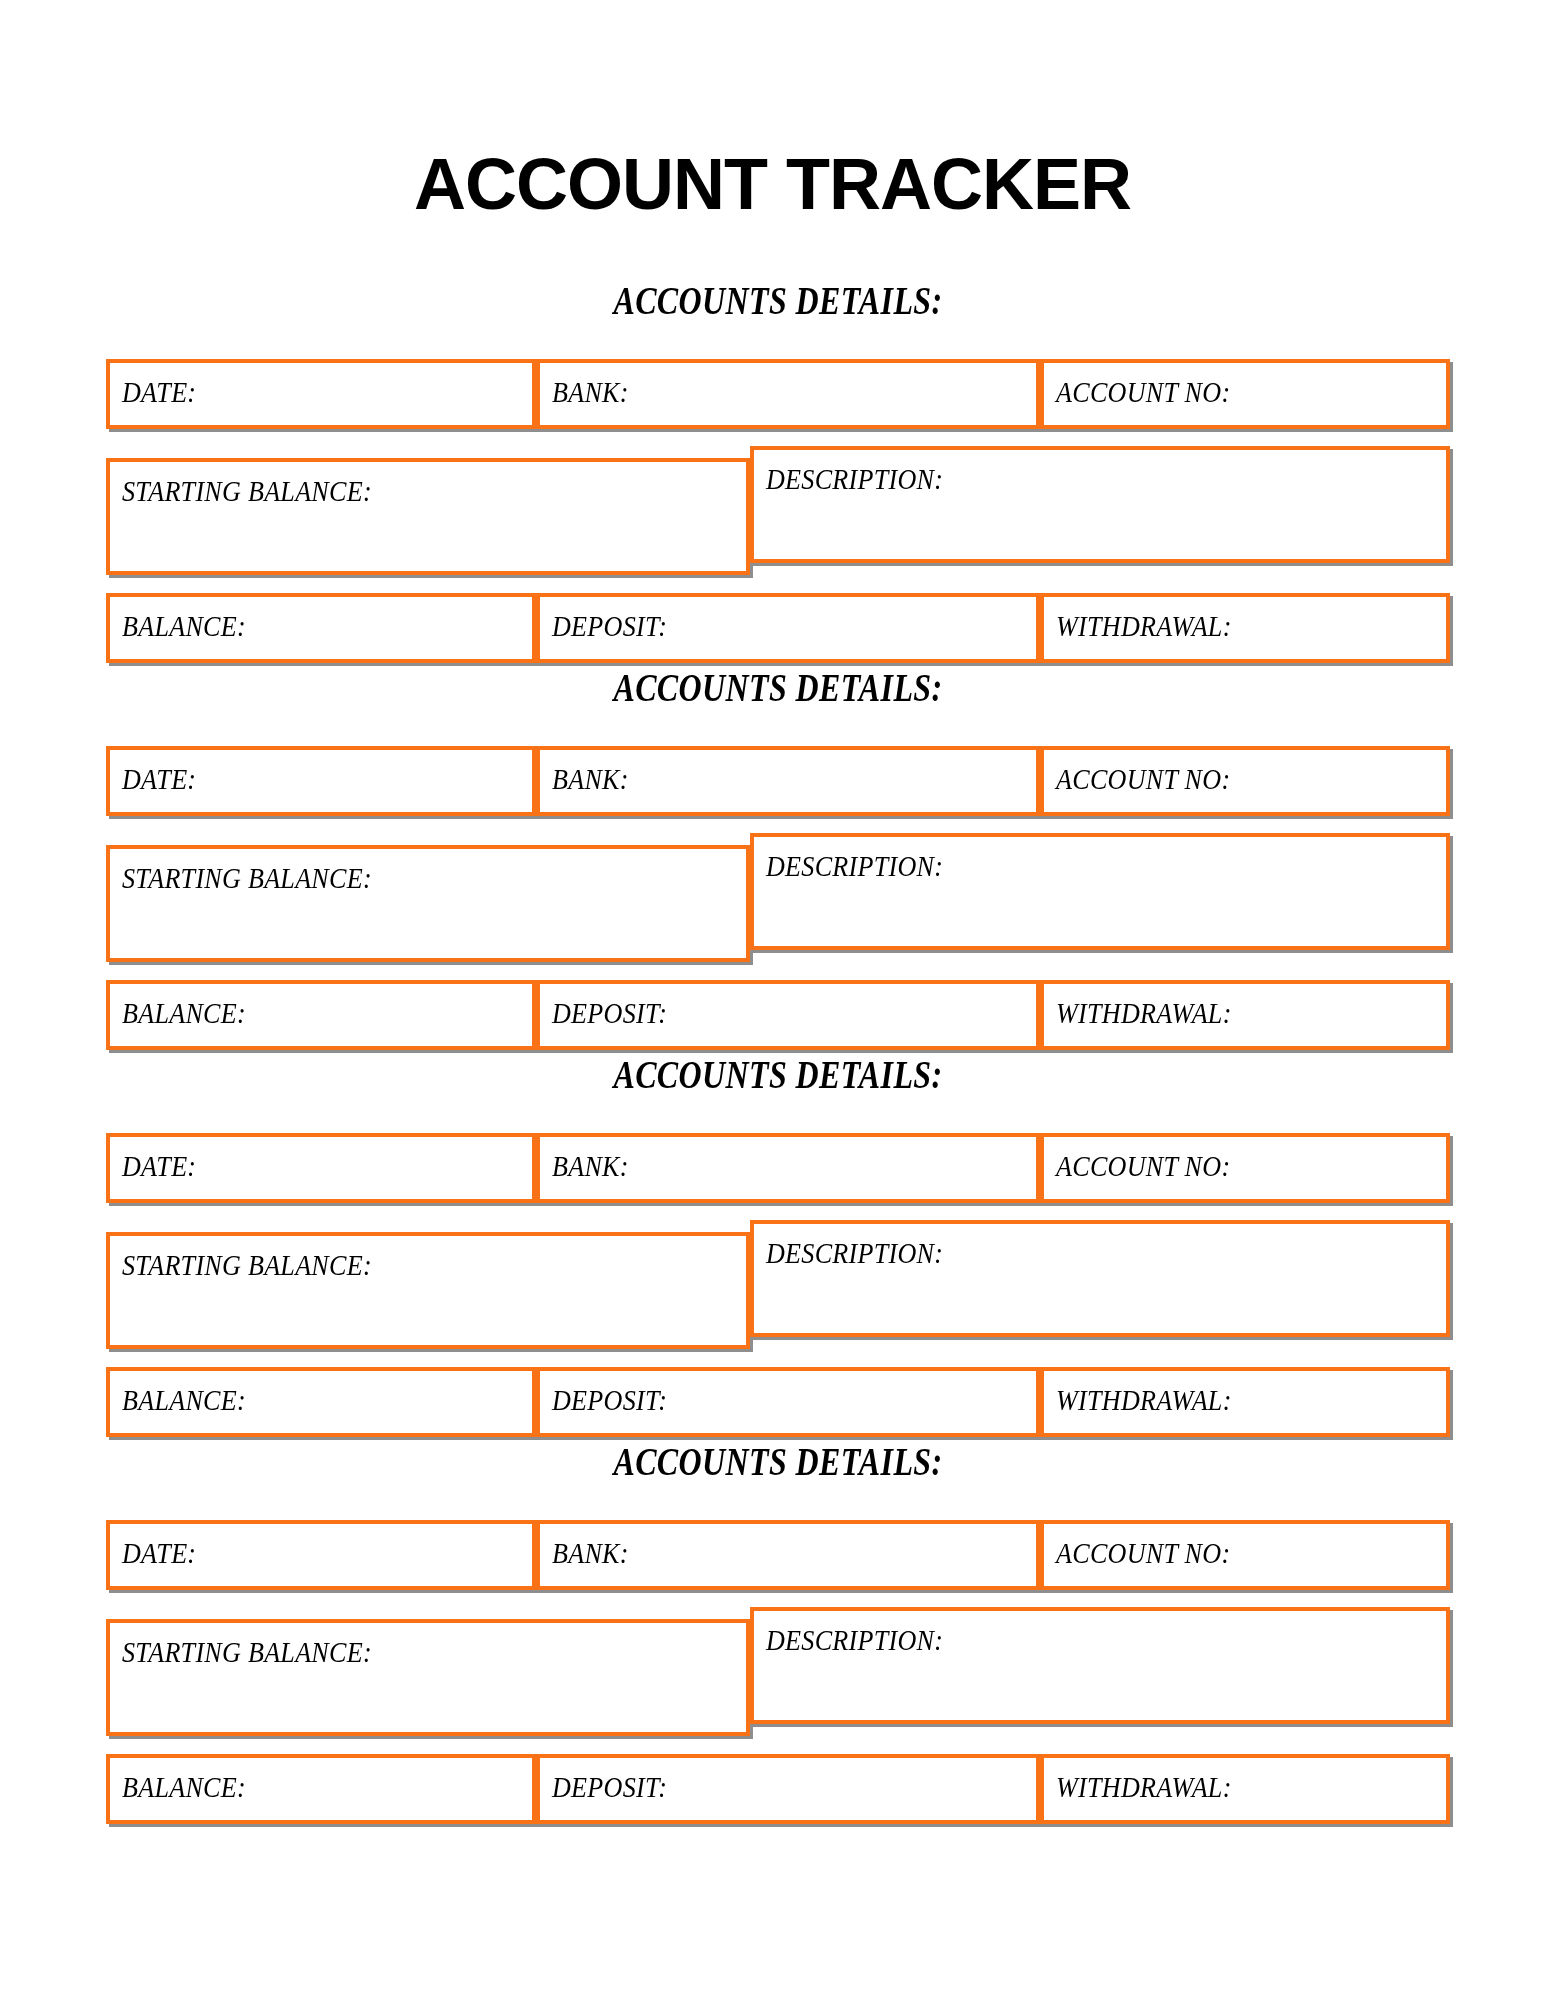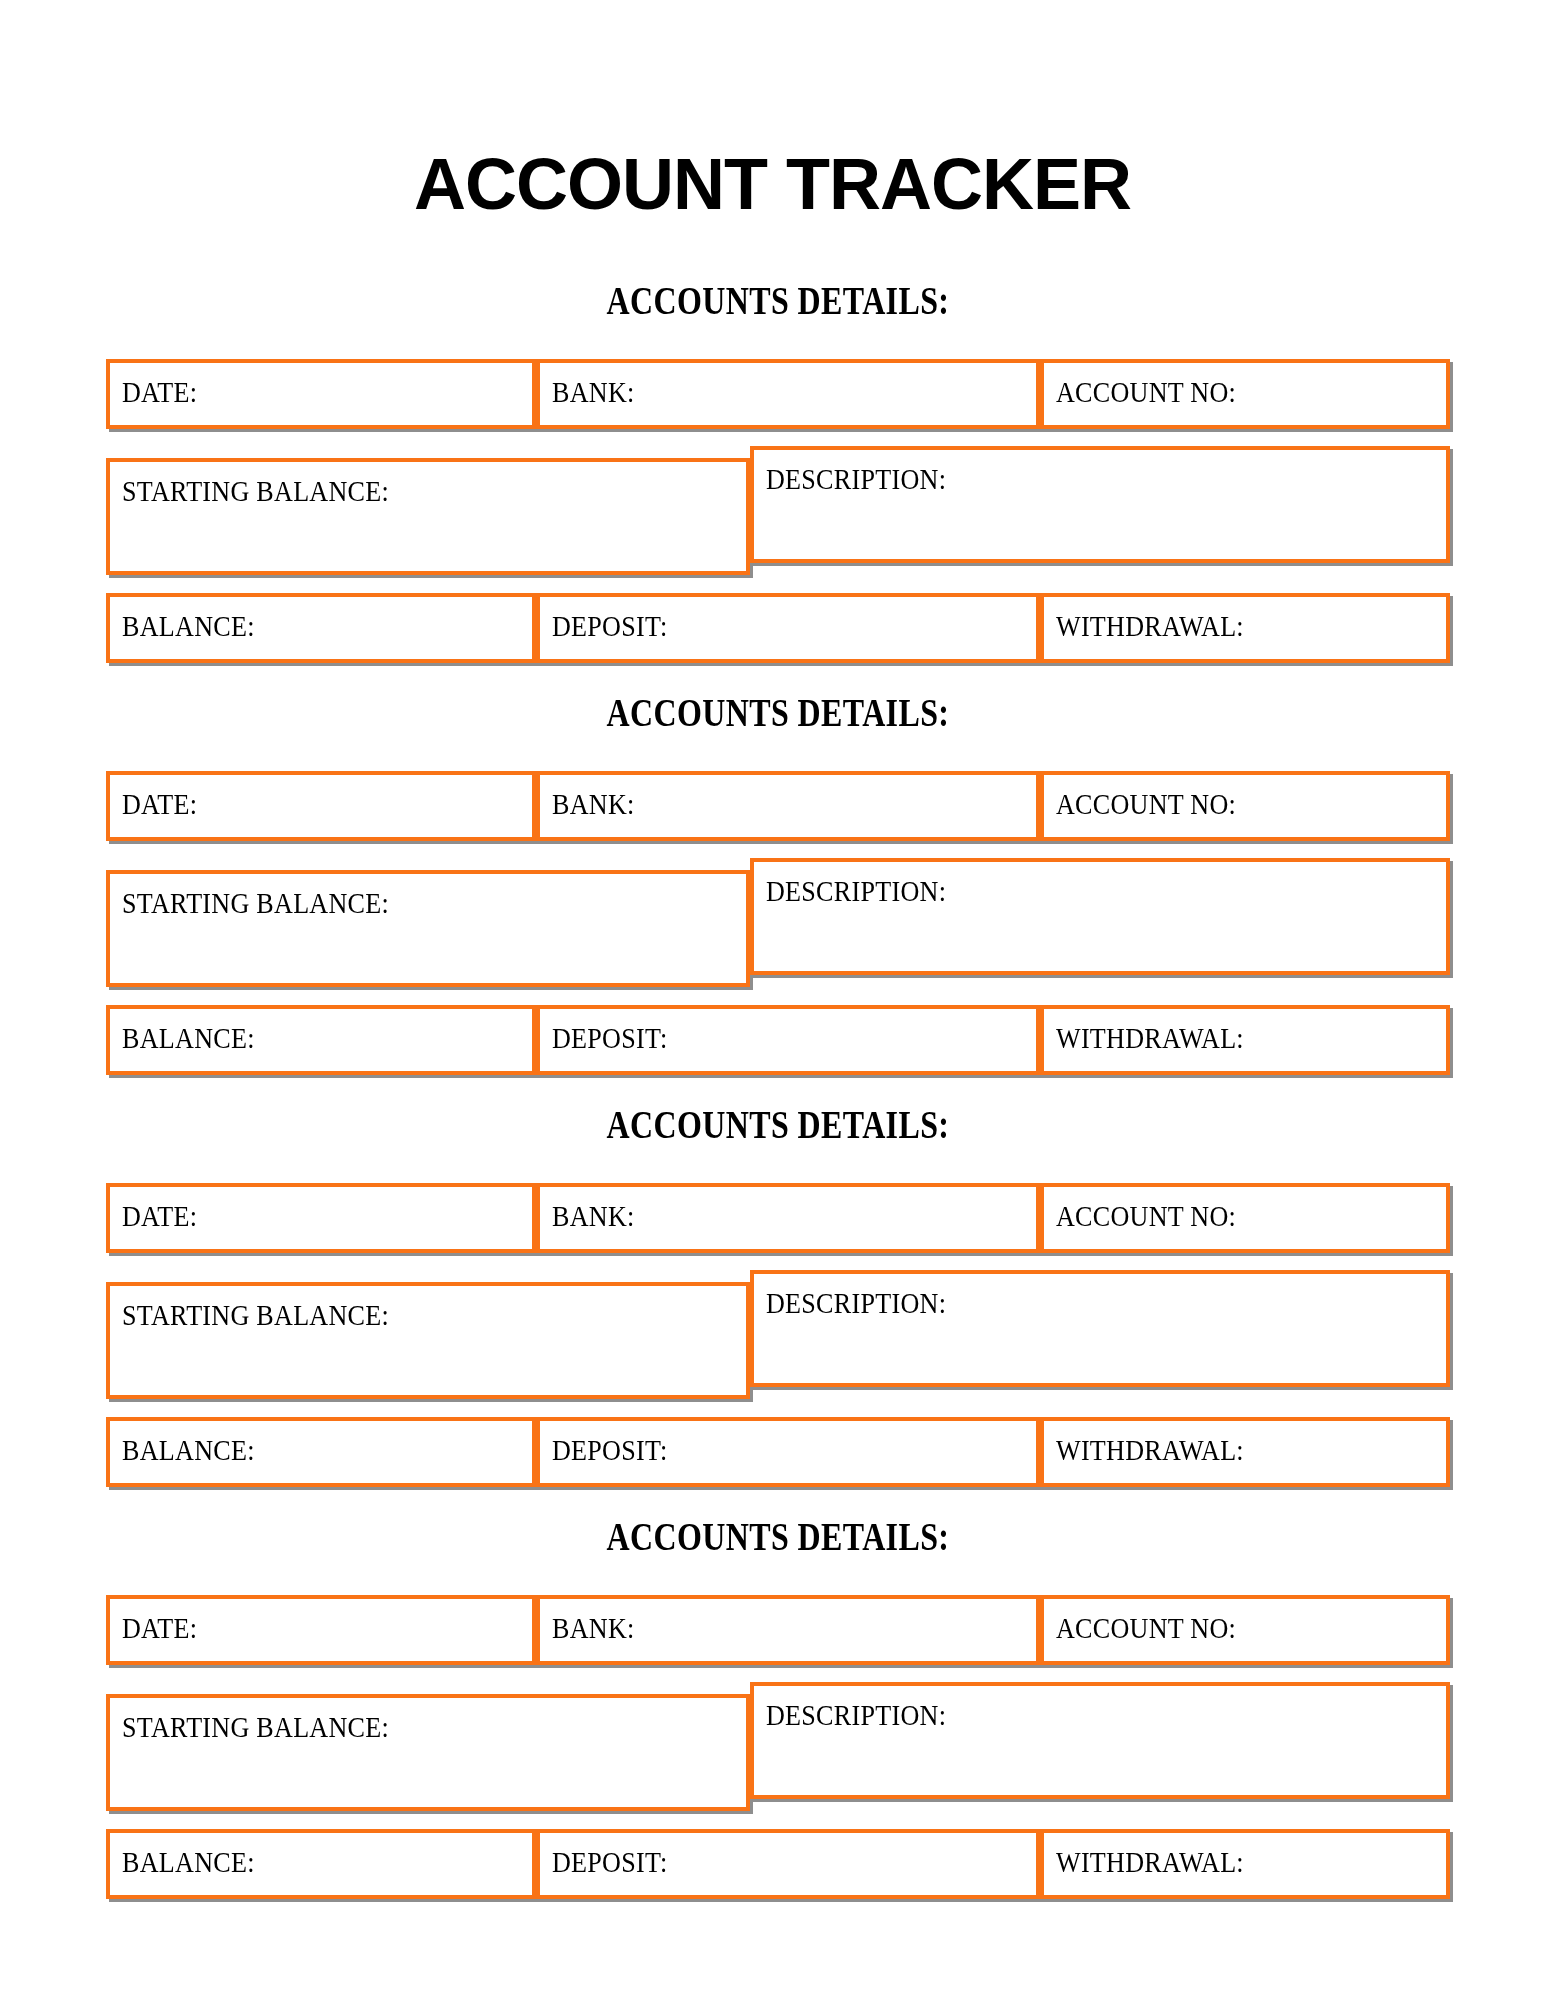--- a/index.html
+++ b/index.html
@@ -18,38 +18,38 @@
     font-family: "Liberation Sans", sans-serif;
     font-weight: bold;
     font-size: 72px;
     line-height: 1;
     letter-spacing: -1px;
     white-space: nowrap;
   }
 
   .sections { margin: 56px 0 0 106px; width: 1344px; }
 
-  .section { margin: 0; }
+  .section { margin: 0; font-style: italic; }
 
   .section-heading {
     height: 48px; line-height: 48px;
     margin: 0 0 35px 0;
     text-align: center;
     font-weight: bold;
     font-size: 41px;
     transform: scaleX(0.78);
     transform-origin: 50% 50%;
     white-space: nowrap;
     letter-spacing: 0.5px;
   }
 
   .row { display: flex; justify-content: space-between; }
   .row-a { margin-bottom: 17px; }
   .row-b { margin-bottom: 18px; }
-  .row-c { margin-bottom: 25px; }
+  .row-c { }
 
   .box {
     box-sizing: border-box;
     background: #ffffff;
     border: 4px solid #f97316;
     box-shadow: 3px 3px 0 #8e8e8e;
     padding: 9px 12px;
     overflow: hidden;
   }
   .h-sm { height: 70px; }

